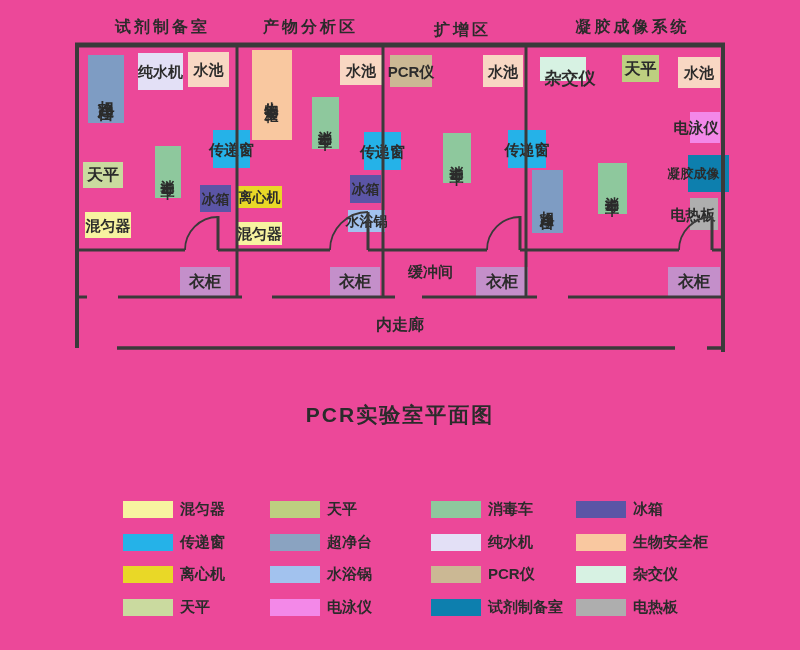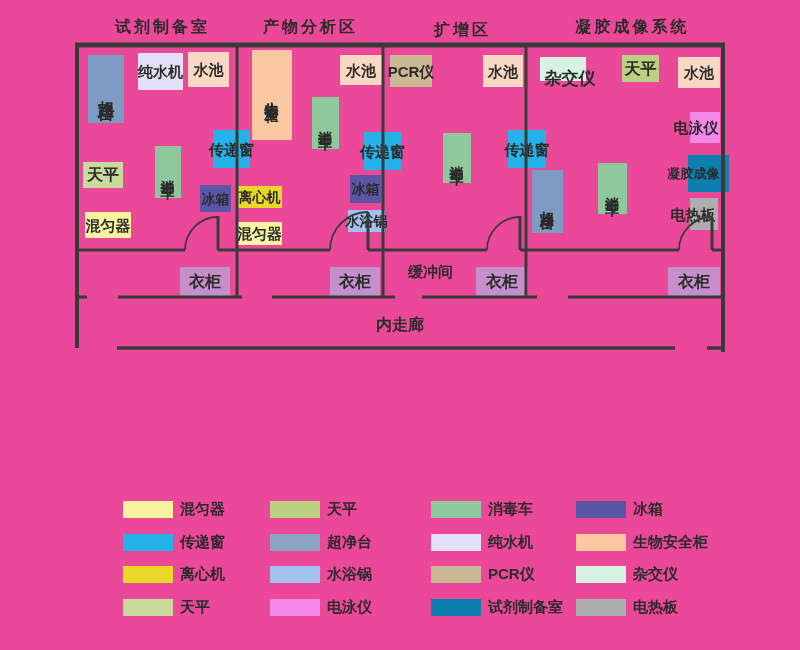--- a/index.html
+++ b/index.html
@@ -185,20 +185,21 @@
     <div class="lbl" style="font-size:16px">衣柜</div>
   </div>
   <div class="item" style="left:668px;top:267px;width:52px;height:30px">
     <div class="fill" style="background-color: rgb(196, 143, 202);"></div>
     <div class="lbl" style="font-size:16px">衣柜</div>
   </div>
 
   <div class="txt" style="left:408px;top:263px;font-size:15px">缓冲间</div>
   <div class="txt" style="left:360px;top:315px;width:80px;text-align:center;font-size:16px">内走廊</div>
 
+  <div class="title">PCR实验室平面图</div>
 
   <div>
 
     <div class="leg-item" style="left:123px;top:500px">
         <span class="leg-swatch" style="background-color: rgb(247, 243, 160);"></span>
         <span class="leg-label">混匀器</span>
       </div>
     <div class="leg-item" style="left:123px;top:533px">
         <span class="leg-swatch" style="background-color: rgb(37, 178, 232);"></span>
         <span class="leg-label">传递窗</span>

